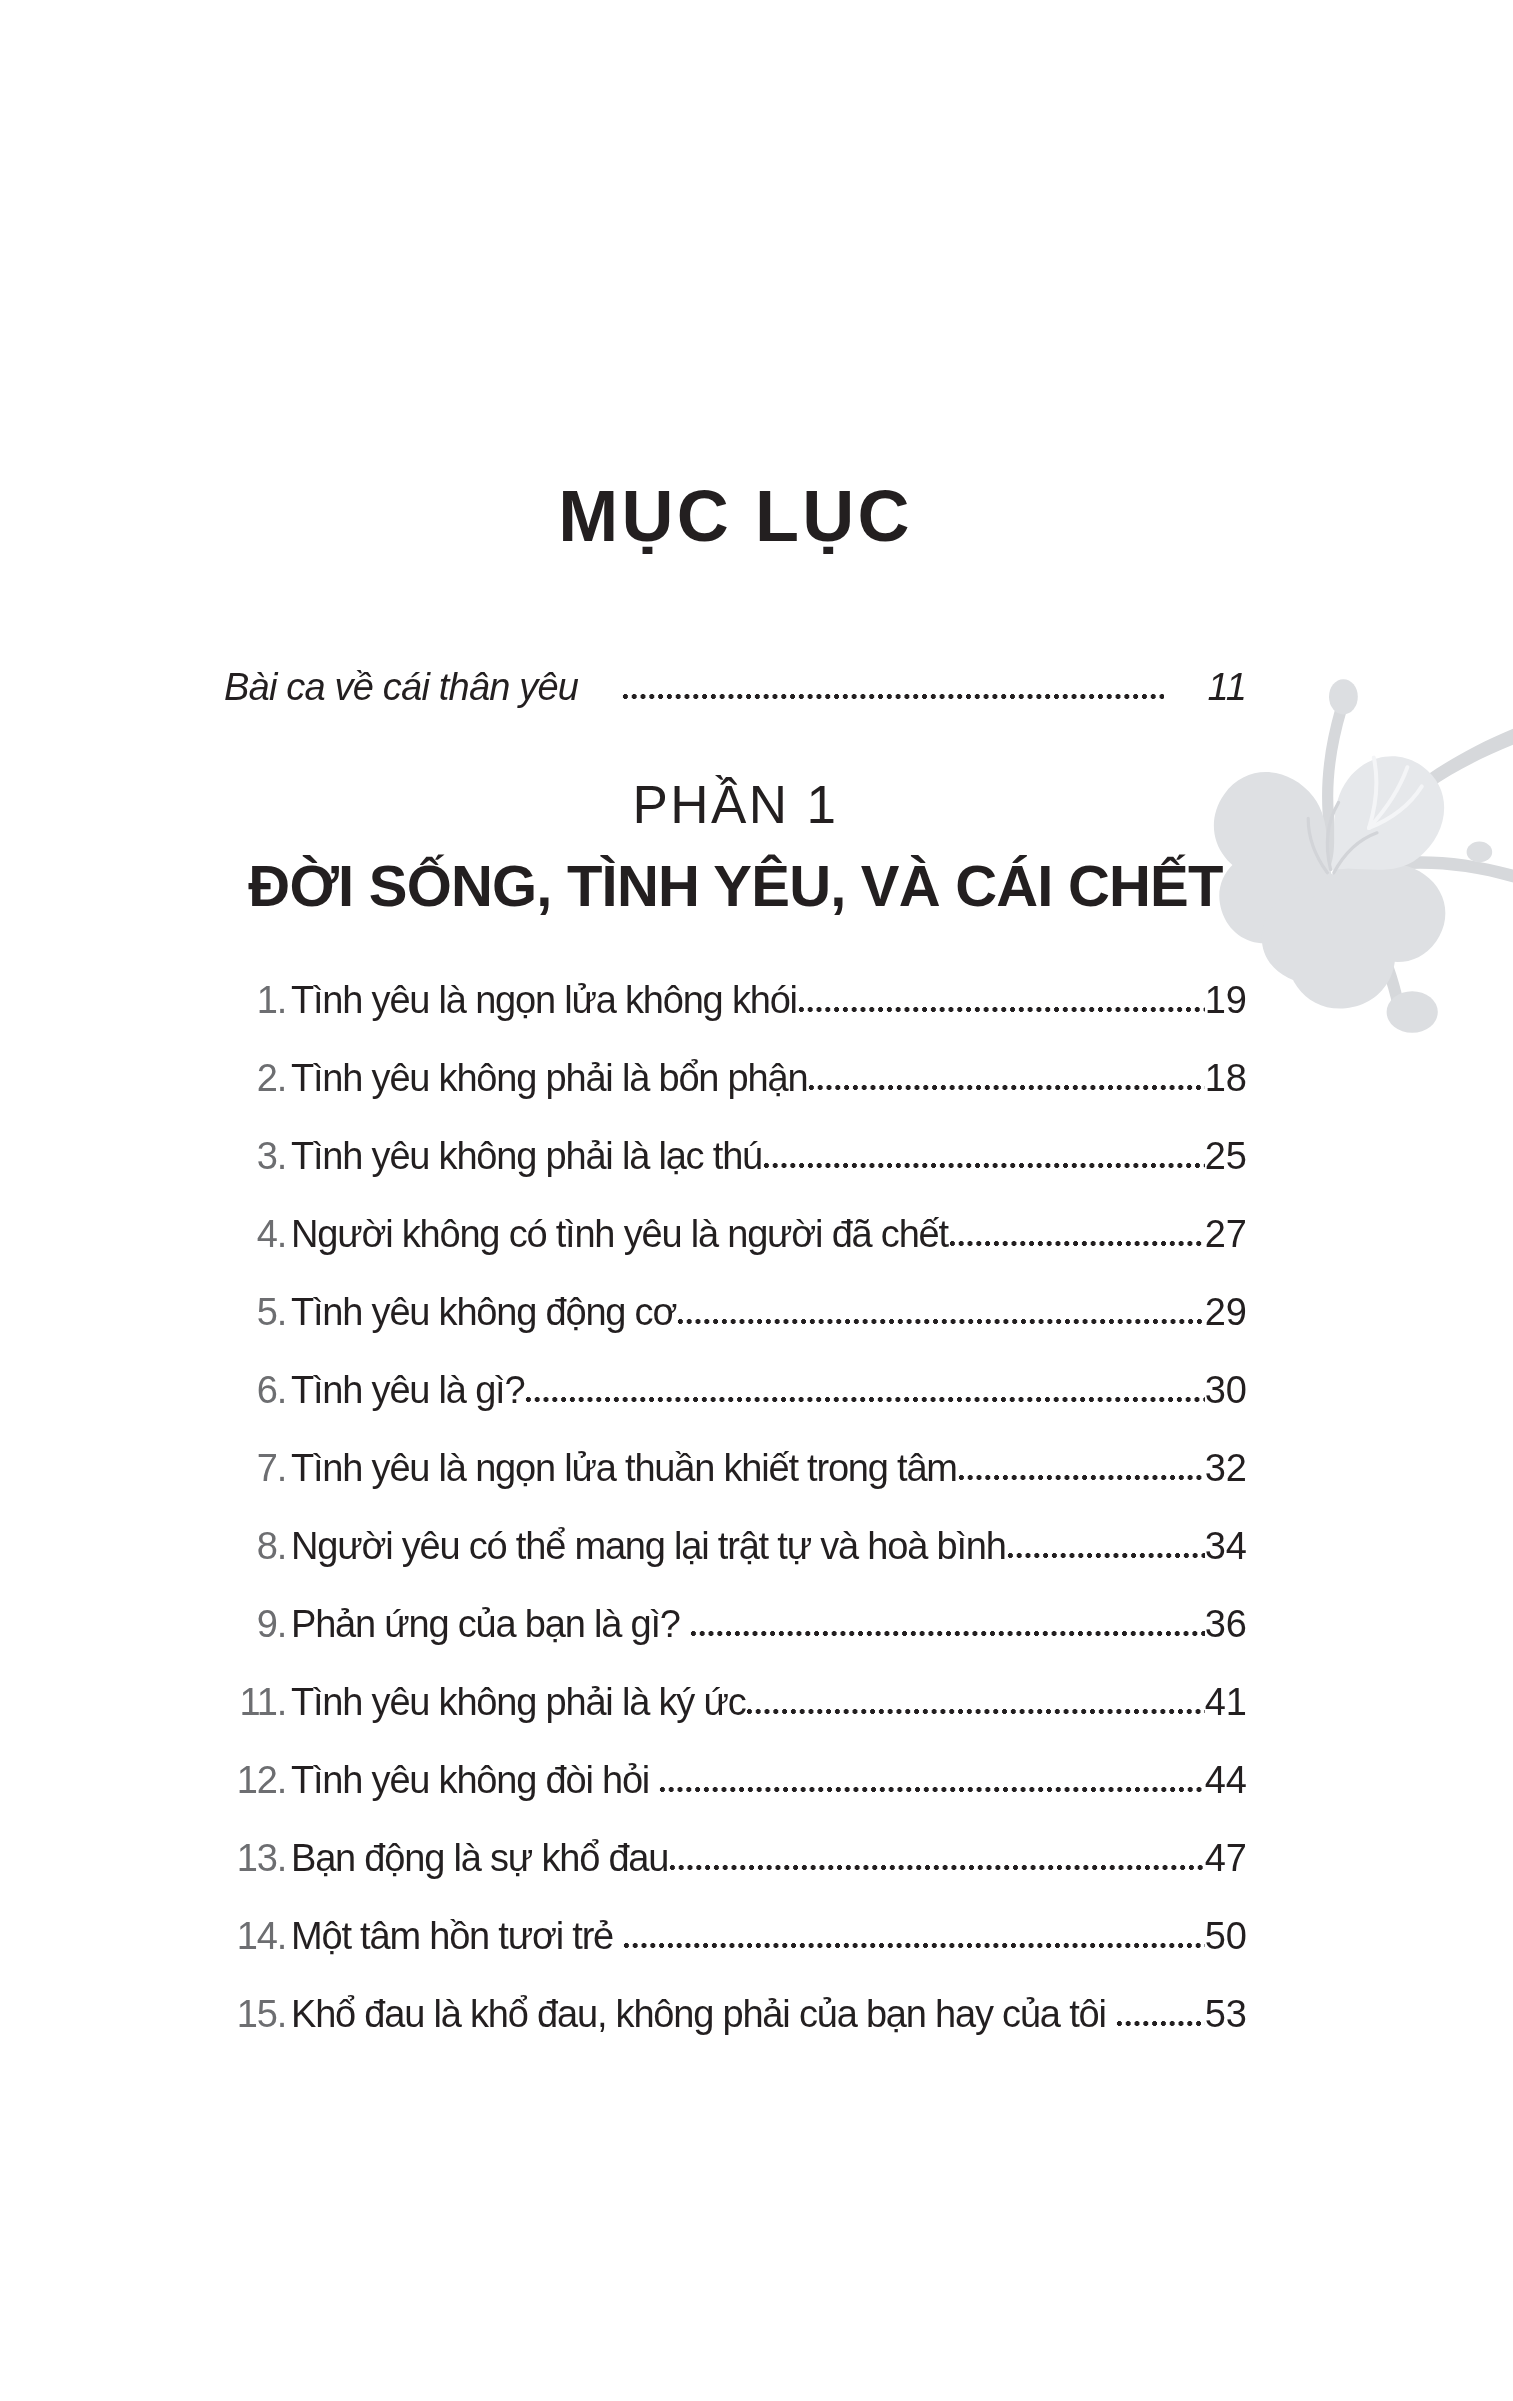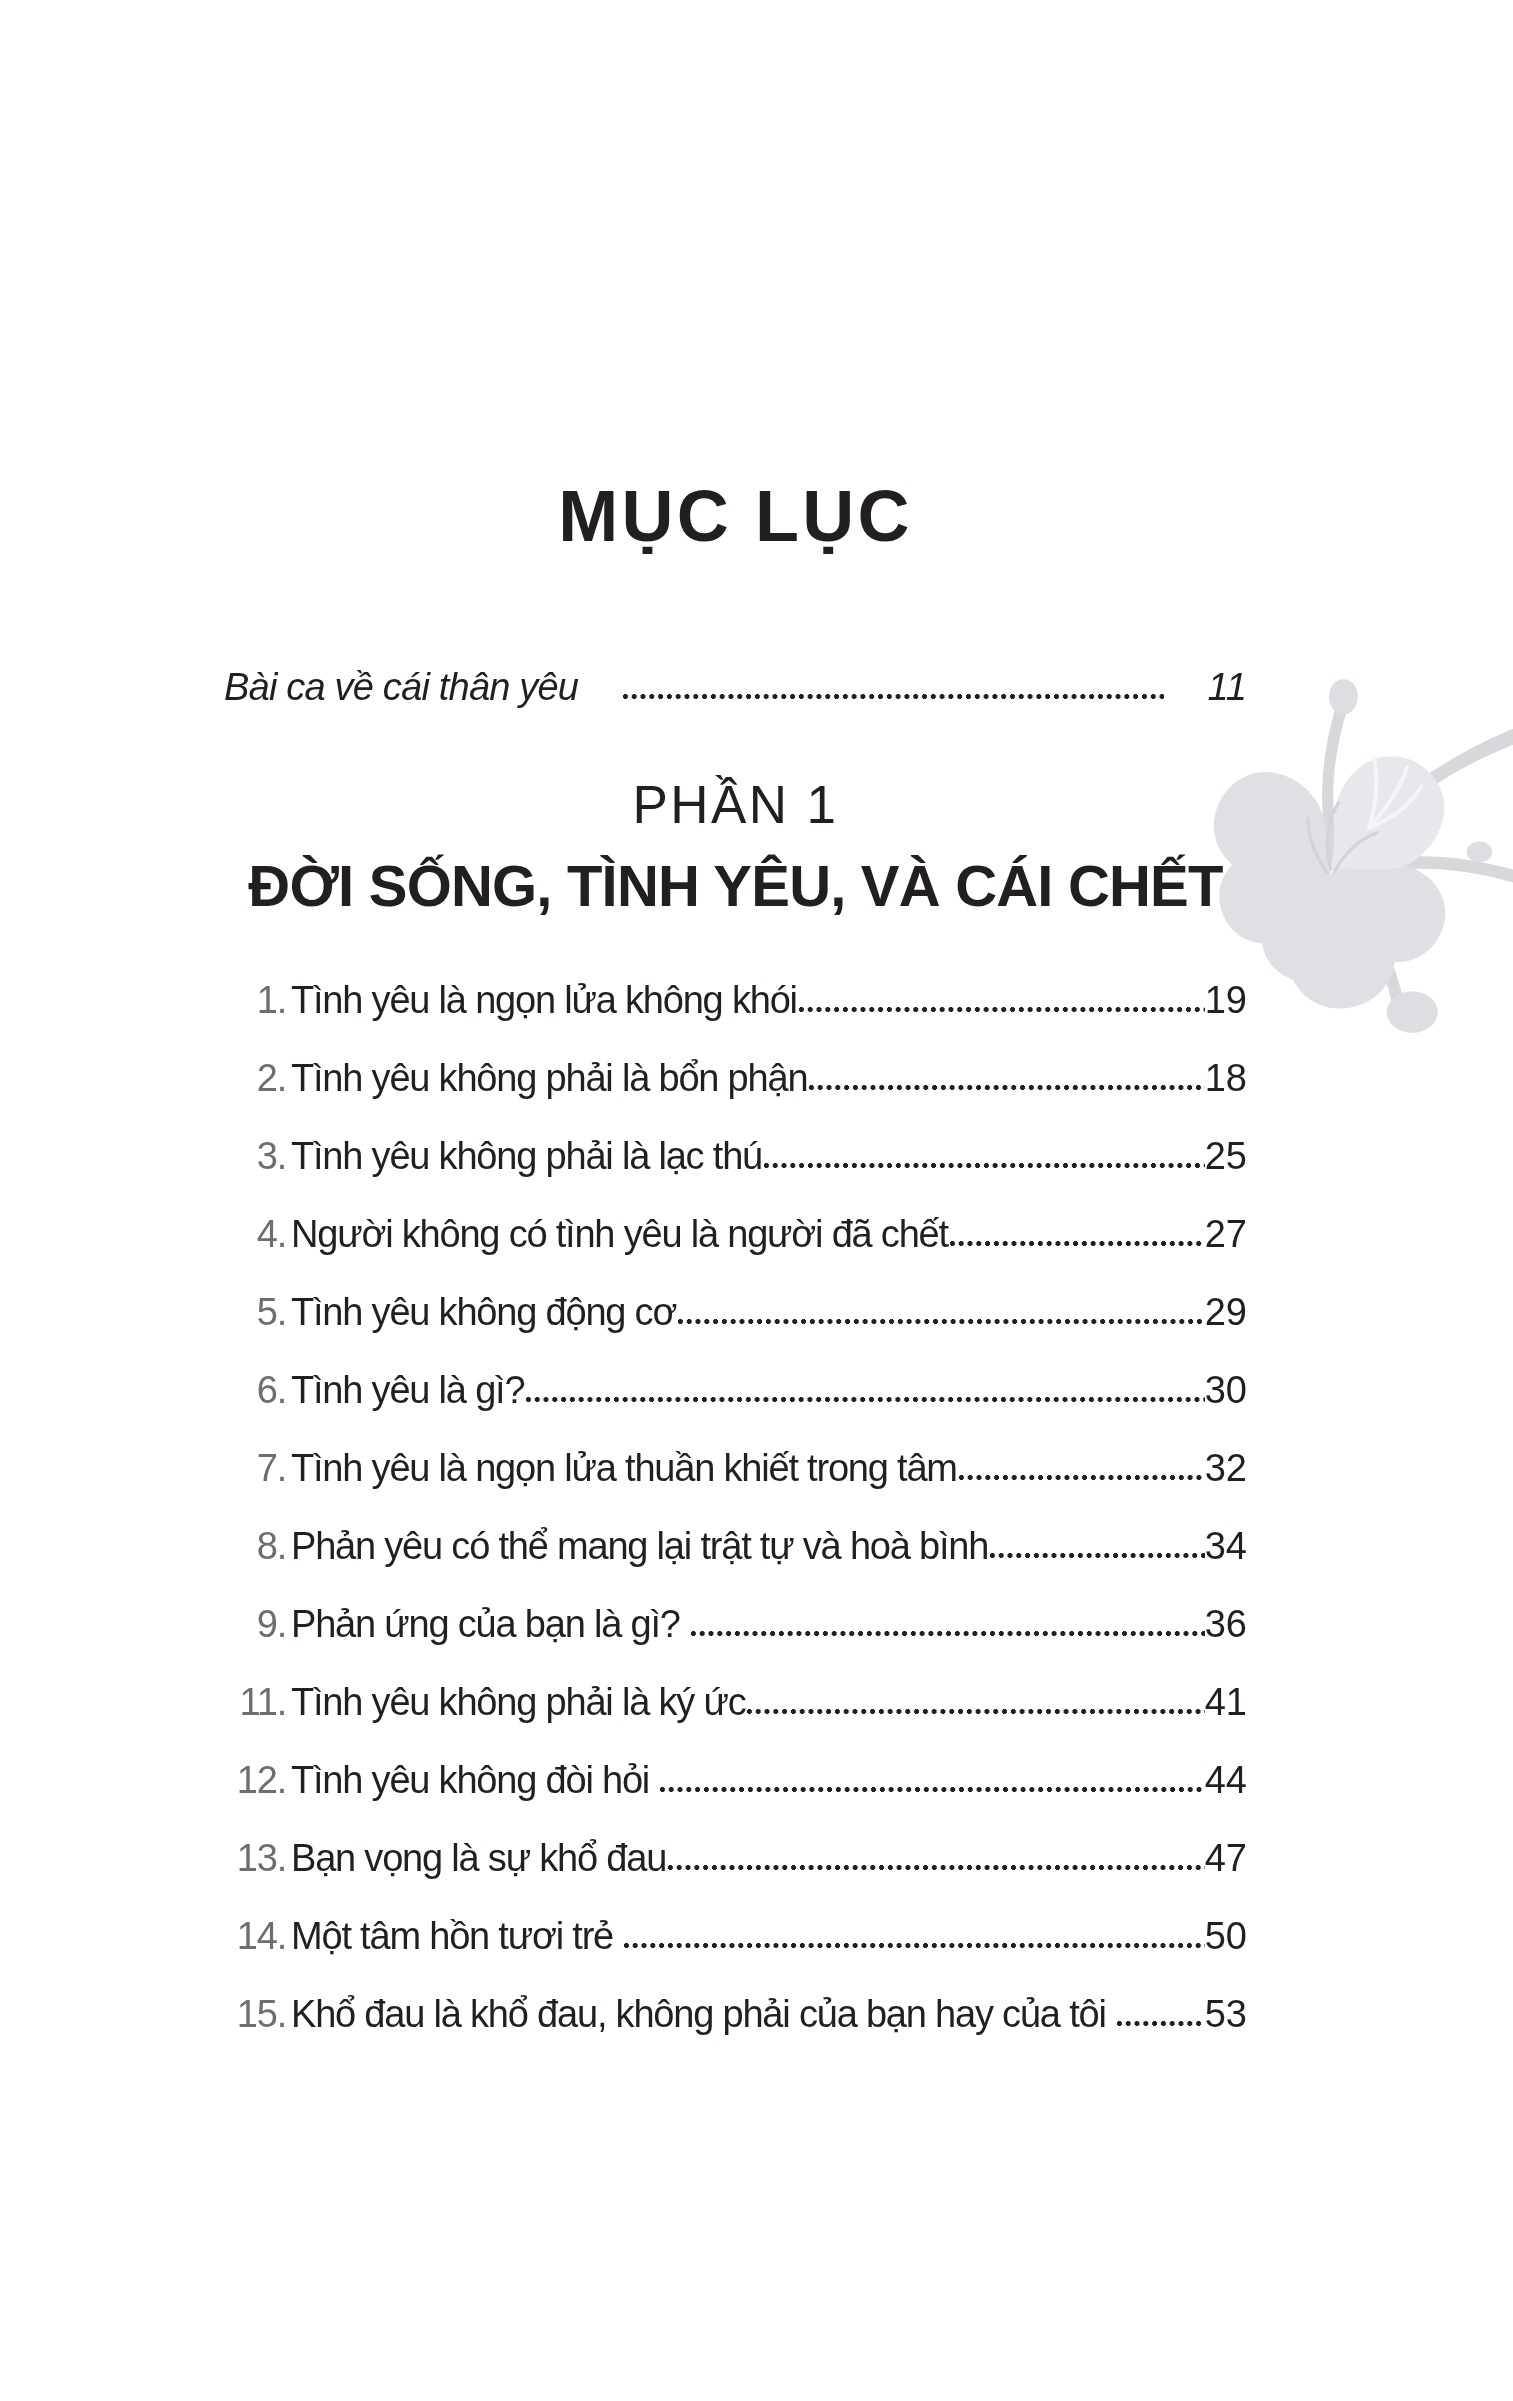--- a/index.html
+++ b/index.html
@@ -207,21 +207,21 @@
 
       <div class="row">
         <span class="num">7.</span>
         <span class="label">Tình yêu là ngọn lửa thuần khiết trong tâm</span>
         <span class="leader"></span>
         <span class="pagenum">32</span>
       </div>
 
       <div class="row">
         <span class="num">8.</span>
-        <span class="label">Phản yêu có thể mang lại trật tự và hoà bình</span>
+        <span class="label">Người yêu có thể mang lại trật tự và hoà bình</span>
         <span class="leader"></span>
         <span class="pagenum">34</span>
       </div>
 
       <div class="row">
         <span class="num">9.</span>
         <span class="label">Phản ứng của bạn là gì? </span>
         <span class="leader"></span>
         <span class="pagenum">36</span>
       </div>
@@ -236,21 +236,21 @@
 
       <div class="row">
         <span class="num">12.</span>
         <span class="label">Tình yêu không đòi hỏi </span>
         <span class="leader"></span>
         <span class="pagenum">44</span>
       </div>
 
       <div class="row">
         <span class="num">13.</span>
-        <span class="label">Bạn vọng là sự khổ đau</span>
+        <span class="label">Bạn động là sự khổ đau</span>
         <span class="leader"></span>
         <span class="pagenum">47</span>
       </div>
 
       <div class="row">
         <span class="num">14.</span>
         <span class="label">Một tâm hồn tươi trẻ </span>
         <span class="leader"></span>
         <span class="pagenum">50</span>
       </div>

